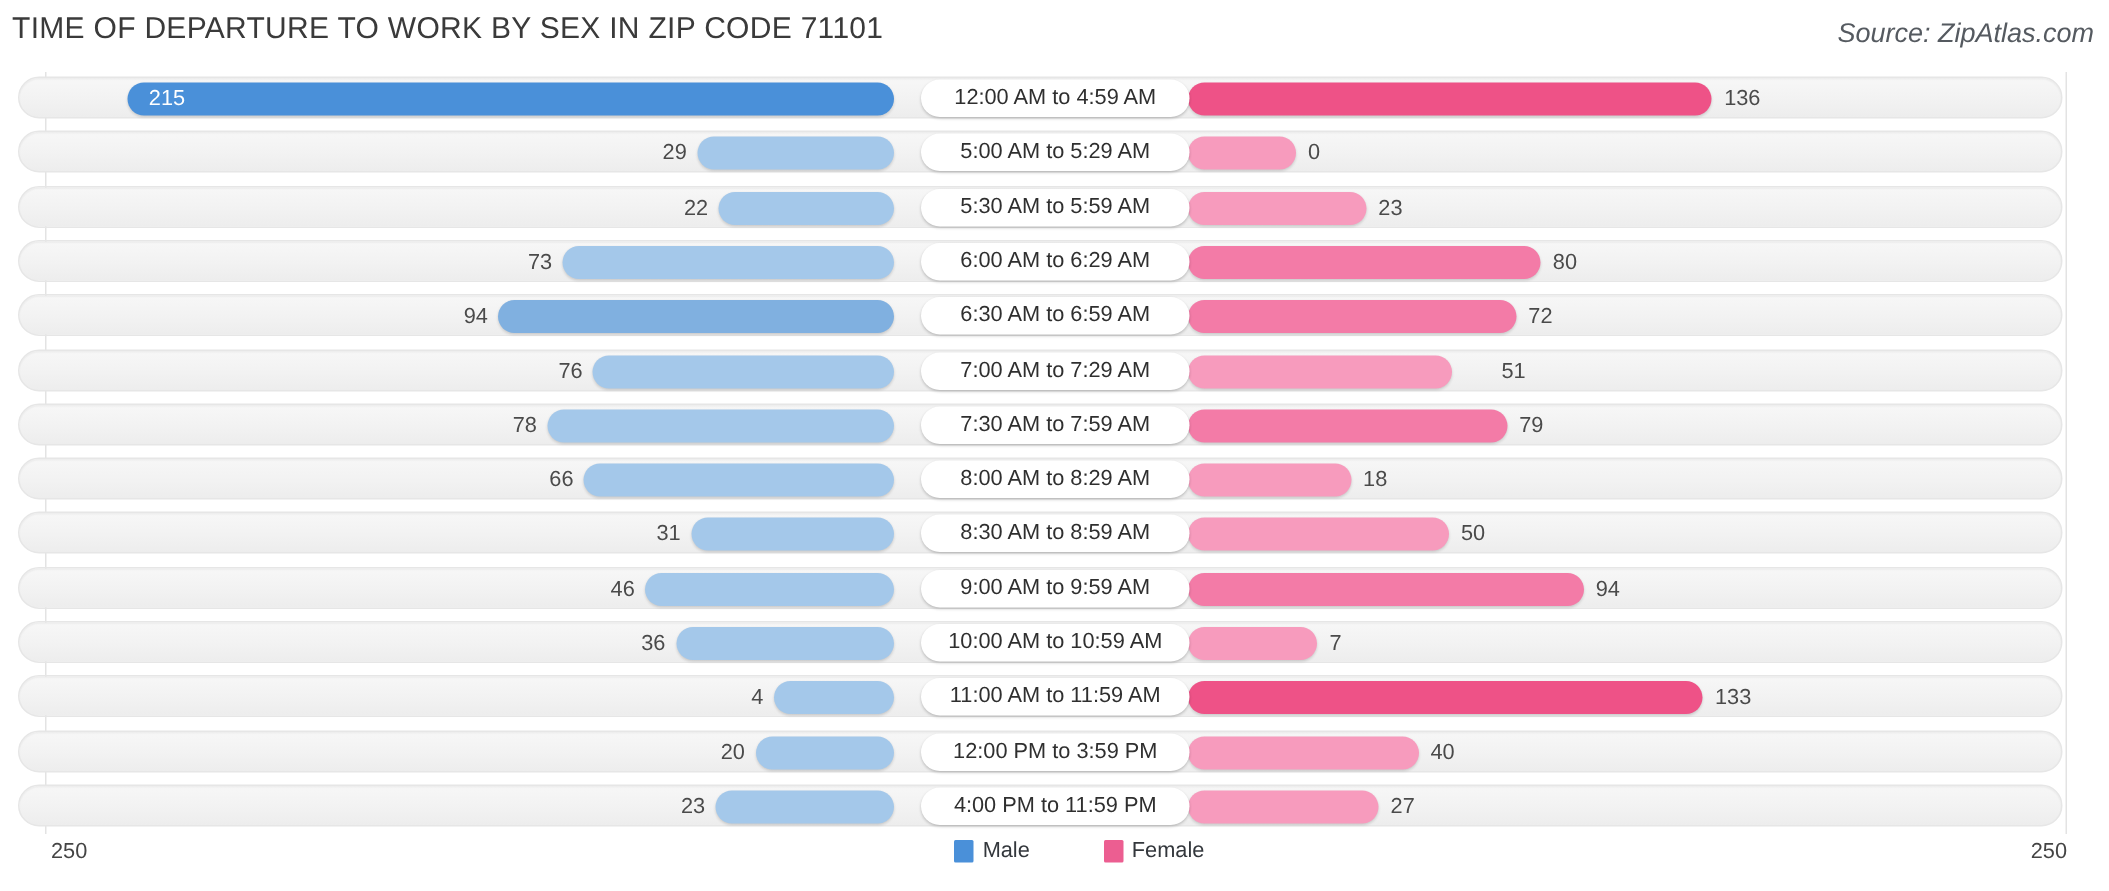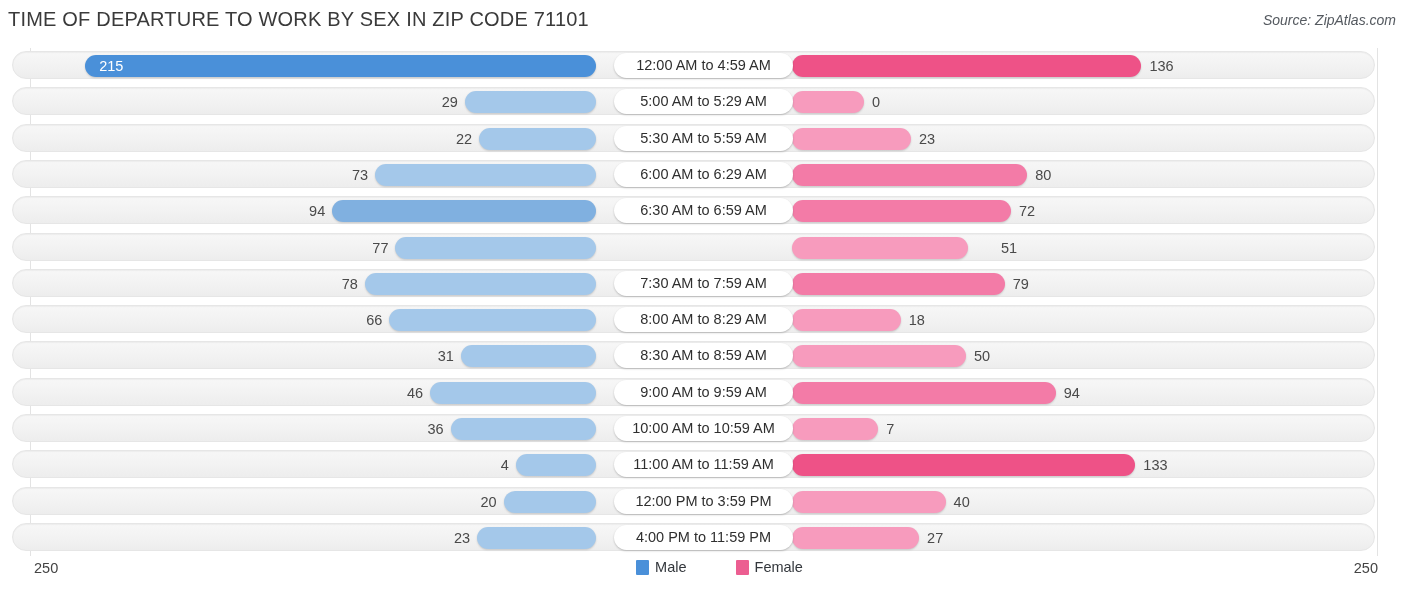--- a/index.html
+++ b/index.html
@@ -26,21 +26,21 @@
     top: 8px;
     font-size: 20px;
     color: #3a3a3a;
     letter-spacing: .2px;
     white-space: nowrap;
   }
   #source-label {
     position: absolute;
     right: 10px;
     top: 12px;
-    font-size: 14px;
+    font-size: 18px;
     font-style: italic;
     color: #555a60;
     white-space: nowrap;
   }
 
   
   #plot {
     position: absolute;
     left: 0;
     top: 48px;
@@ -203,23 +203,24 @@
         <div class="track"></div>
         <div class="bar male" style="width: 263.76px; background: rgb(128, 176, 224);"></div>
         <div class="val" style="right: 1062.76px;">94</div>
         <div class="bar female" style="width: 218.88px; background: rgb(243, 123, 167);"></div>
         <div class="val" style="left: 1018.88px;">72</div>
         <div class="cat-pill">6:30 AM to 6:59 AM</div>
       </div>
       <div class="row" style="top: 181.5px;">
         <div class="track"></div>
         <div class="bar male" style="width: 200.52px; background: rgb(164, 200, 234);"></div>
-        <div class="val" style="right: 999.52px;">77</div>
+        <div class="val" style="right: 999.52px;">76</div>
         <div class="bar female" style="width: 176.04px; background: rgb(247, 155, 189);"></div>
         <div class="val" style="left: 1001px;">51</div>
+        <div class="cat-pill">7:00 AM to 7:29 AM</div>
       </div>
       <div class="row" style="top: 217.8px;">
         <div class="track"></div>
         <div class="bar male" style="width: 231.12px; background: rgb(164, 200, 234);"></div>
         <div class="val" style="right: 1030.12px;">78</div>
         <div class="bar female" style="width: 212.76px; background: rgb(243, 123, 167);"></div>
         <div class="val" style="left: 1012.76px;">79</div>
         <div class="cat-pill">7:30 AM to 7:59 AM</div>
       </div>
       <div class="row" style="top: 254.1px;">

